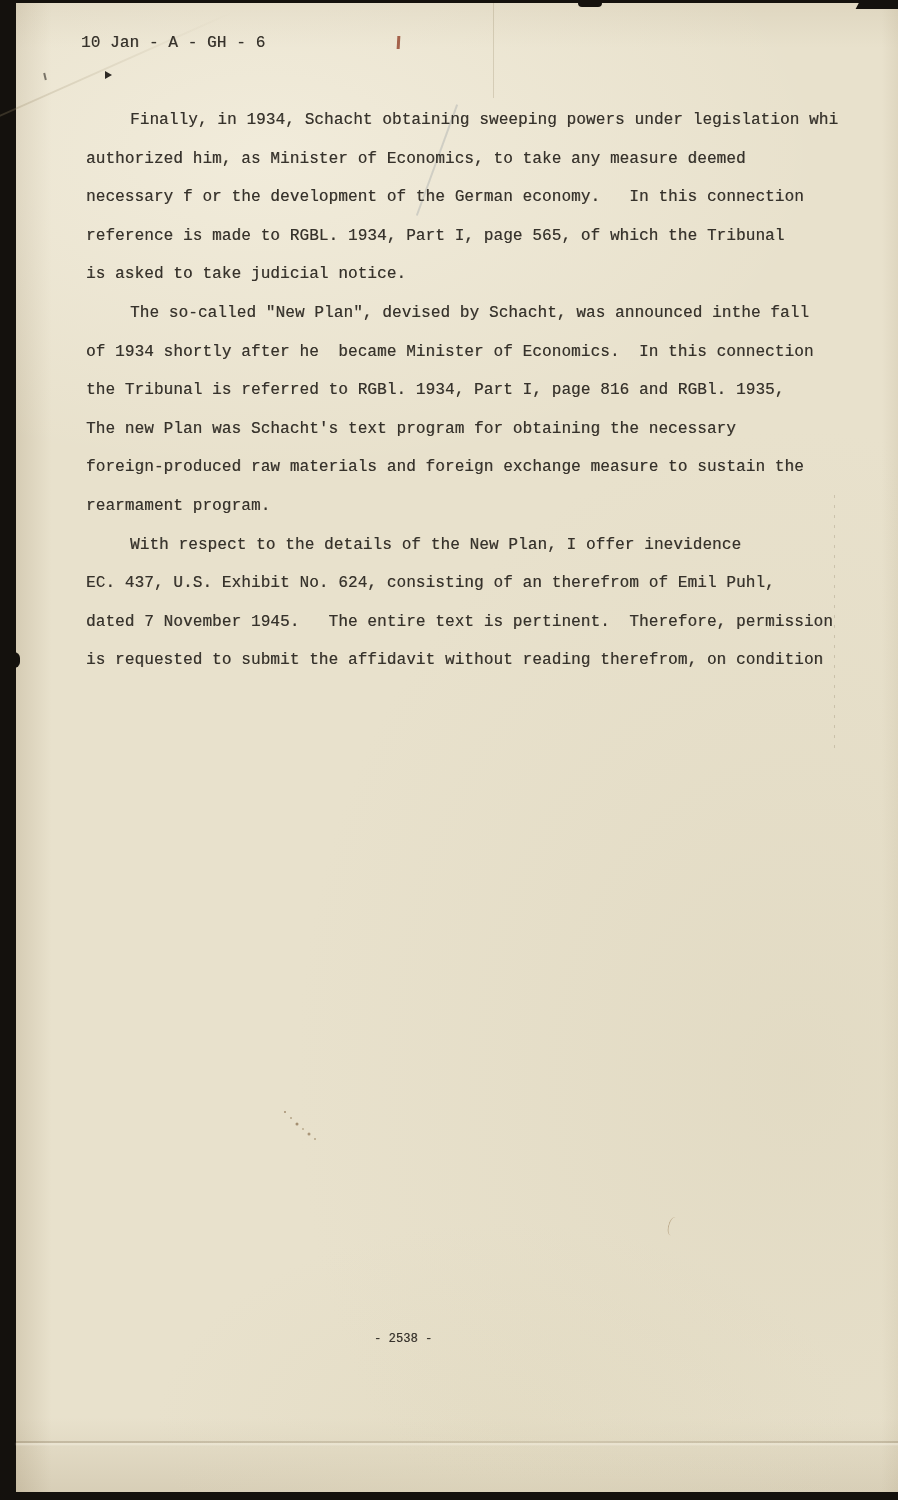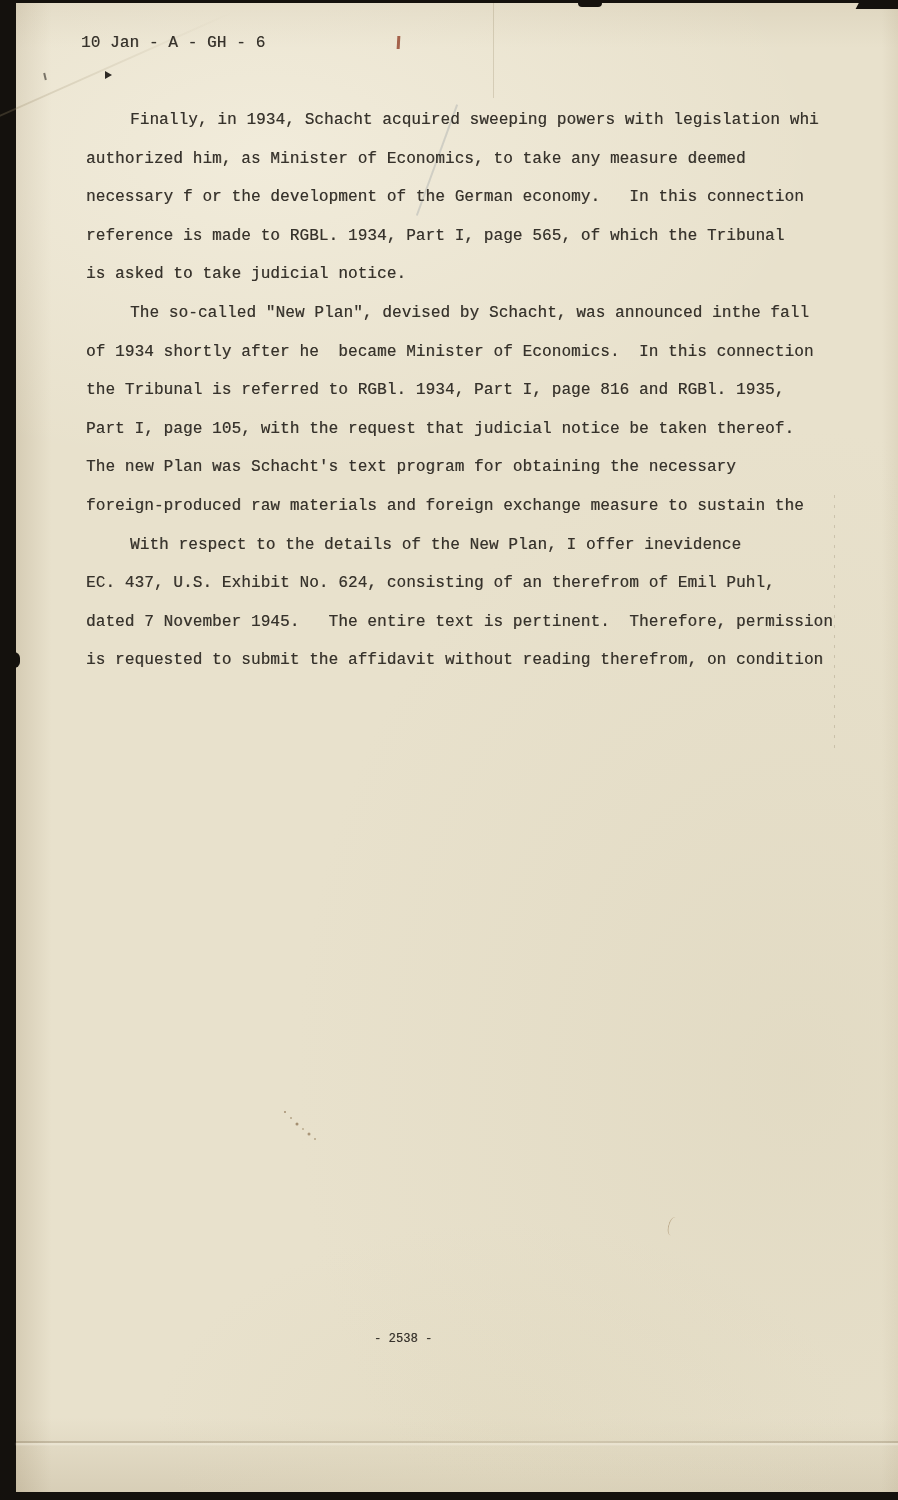--- a/index.html
+++ b/index.html
@@ -125,33 +125,33 @@
   <div class="artifact mark-scratch-dots"></div>
   <div class="artifact mark-curve-crease"></div>
   <div class="artifact edge-notch-top"></div>
   <div class="artifact edge-blob-topright"></div>
   <div class="artifact edge-notch-left"></div>
 
   <div class="doc-header typewritten">10 Jan - A - GH - 6</div>
 
   <div class="doc-body typewritten">
       <div class="paragraph">
-        <div class="doc-line first">Finally, in 1934, Schacht acquired sweeping powers with legislation whi</div>
+        <div class="doc-line first">Finally, in 1934, Schacht obtaining sweeping powers under legislation whi</div>
         <div class="doc-line">authorized him, as Minister of Economics, to take any measure deemed</div>
         <div class="doc-line">necessary f or the development of the German economy.   In this connection</div>
         <div class="doc-line">reference is made to RGBL. 1934, Part I, page 565, of which the Tribunal</div>
         <div class="doc-line">is asked to take judicial notice.</div>
       </div>
       <div class="paragraph">
         <div class="doc-line first">The so-called "New Plan", devised by Schacht, was announced inthe fall</div>
         <div class="doc-line">of 1934 shortly after he  became Minister of Economics.  In this connection</div>
         <div class="doc-line">the Tribunal is referred to RGBl. 1934, Part I, page 816 and RGBl. 1935,</div>
-        <div class="doc-line">Part I, page 105, with the request that judicial notice be taken thereof.</div>
         <div class="doc-line">The new Plan was Schacht's text program for obtaining the necessary</div>
         <div class="doc-line">foreign-produced raw materials and foreign exchange measure to sustain the</div>
+        <div class="doc-line">rearmament program.</div>
       </div>
       <div class="paragraph">
         <div class="doc-line first">With respect to the details of the New Plan, I offer inevidence</div>
         <div class="doc-line">EC. 437, U.S. Exhibit No. 624, consisting of an therefrom of Emil Puhl,</div>
         <div class="doc-line">dated 7 November 1945.   The entire text is pertinent.  Therefore, permission</div>
         <div class="doc-line">is requested to submit the affidavit without reading therefrom, on condition</div>
       </div>
     </div>
 
   <div class="doc-footer typewritten">- 2538 -</div>

